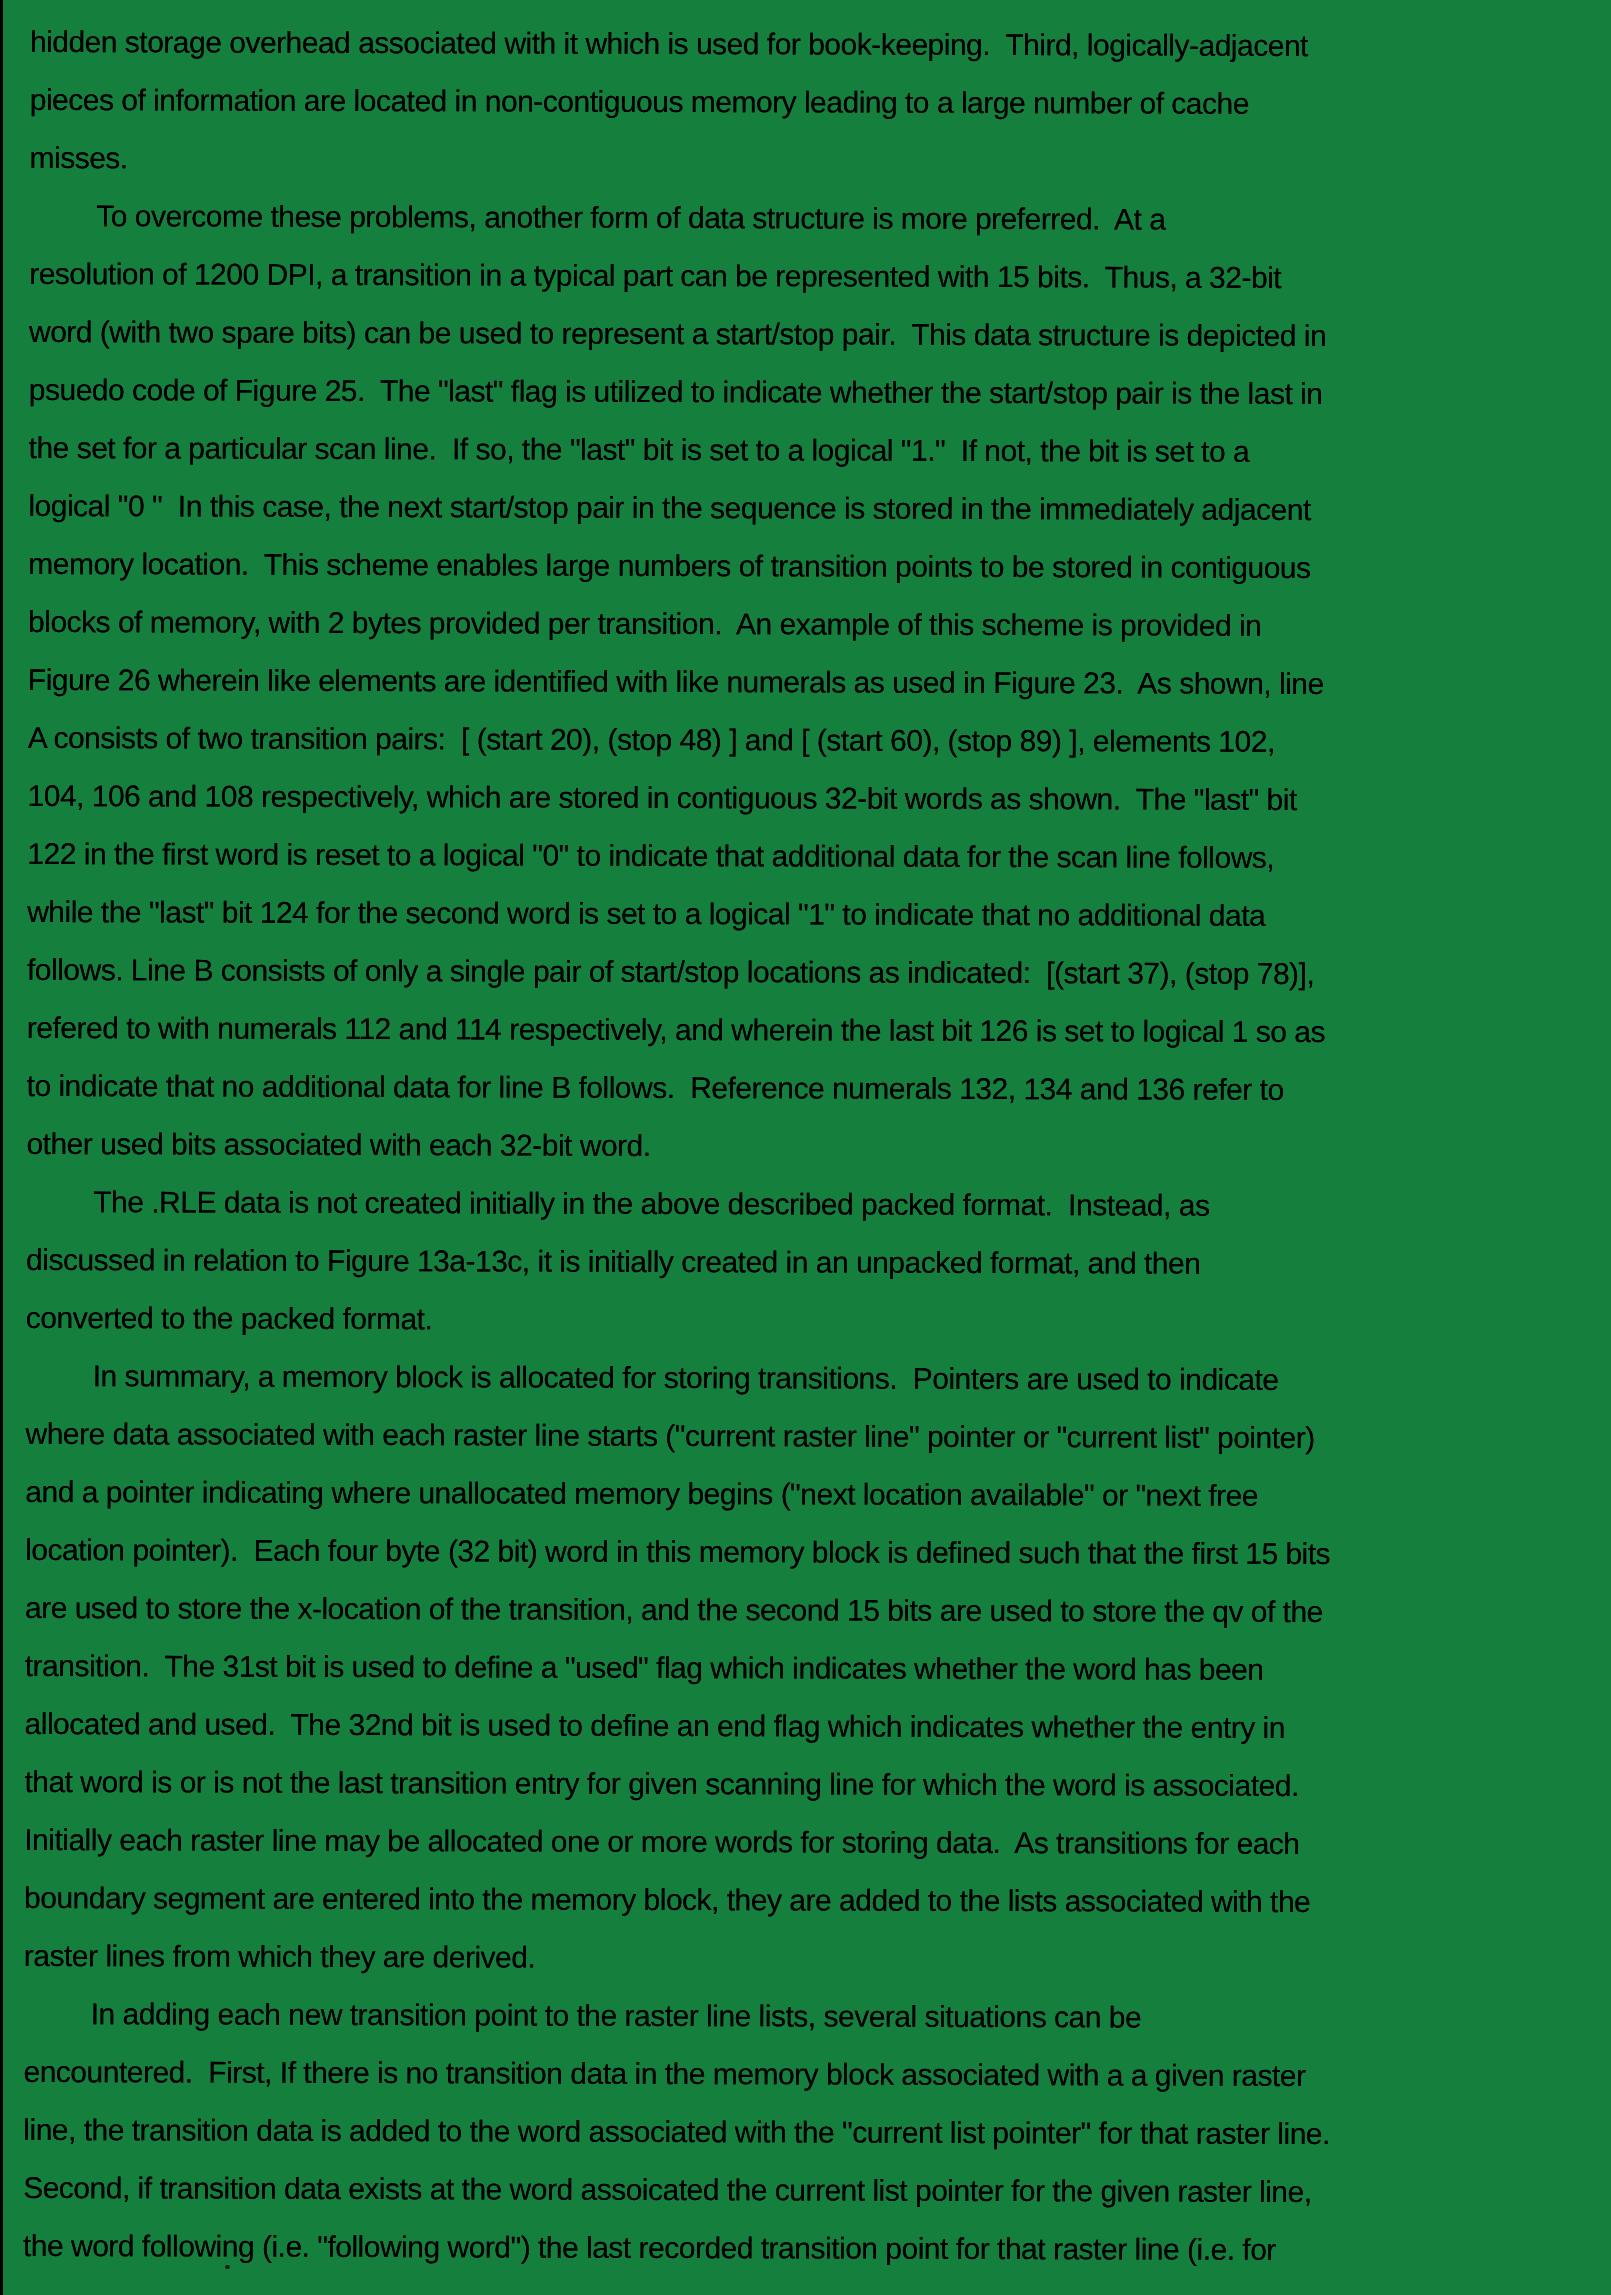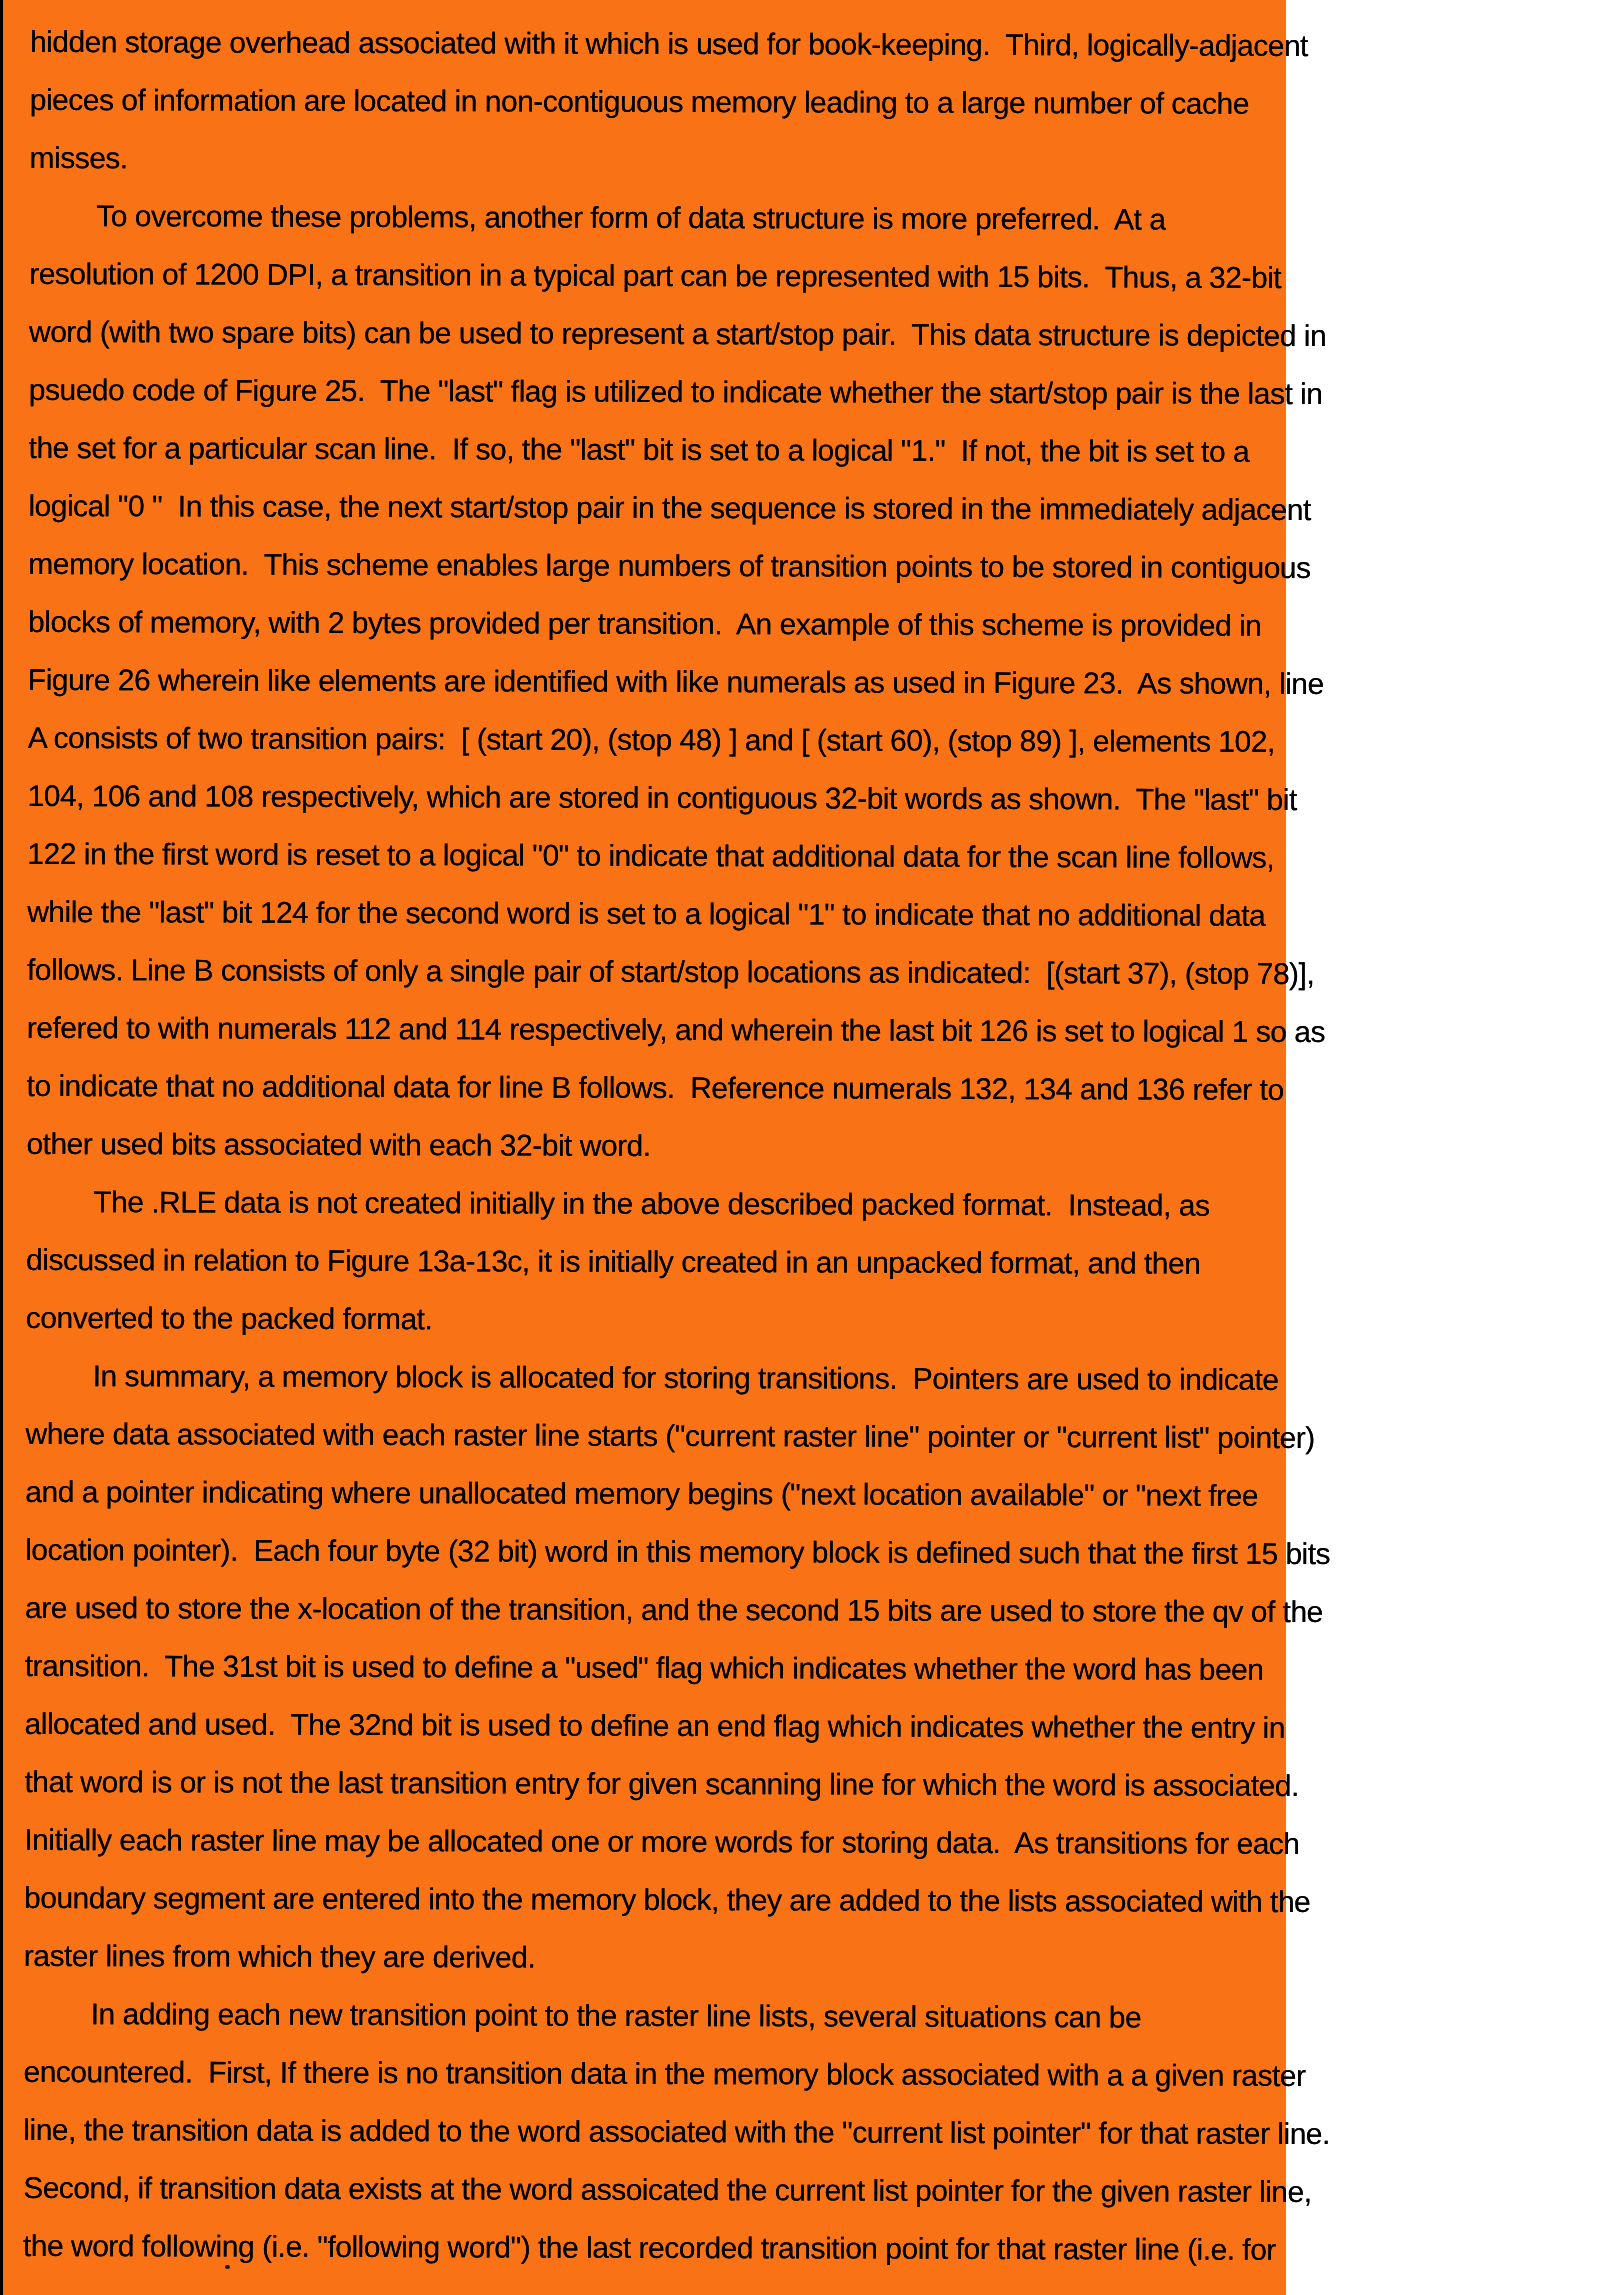--- a/index.html
+++ b/index.html
@@ -4,23 +4,23 @@
 <style>
   html, body { margin: 0; padding: 0; }
   body {
     width: 1611px;
     height: 2295px;
     background: #ffffff;
     overflow: hidden;
   }
   .page {
     position: relative;
-    width: 1286px;
+    width: 1611px;
     height: 2295px;
-    background: #f97316;
+    background: #15803d;
   }
   .scan-edge {
     position: absolute;
     left: 0;
     top: 0;
     width: 2.5px;
     height: 2295px;
     background: #000000;
   }
   .content {

